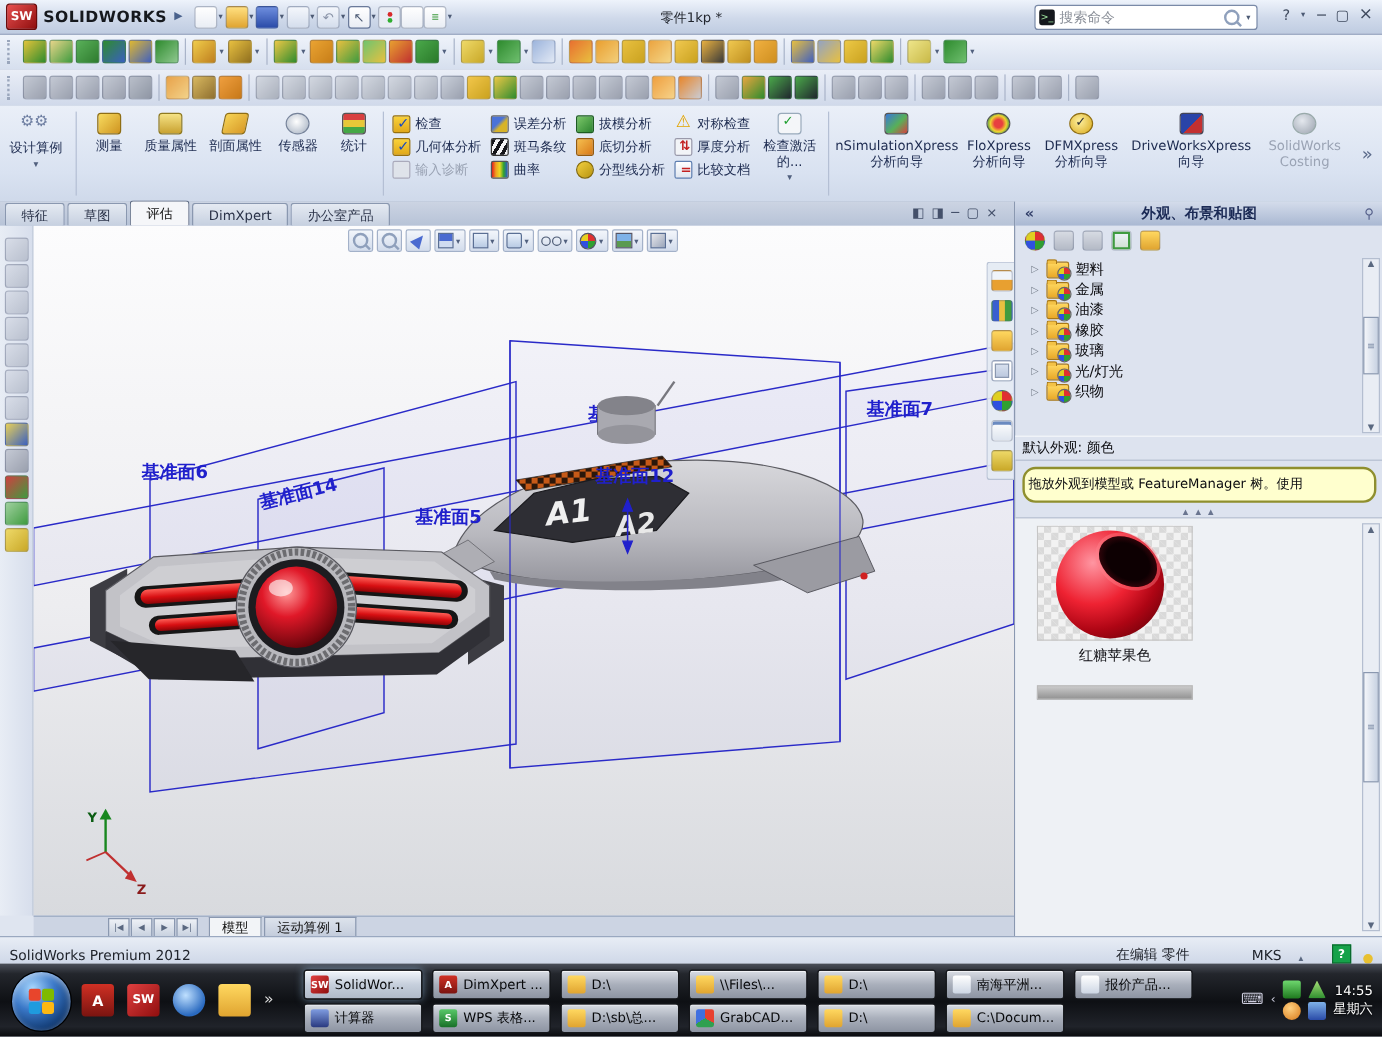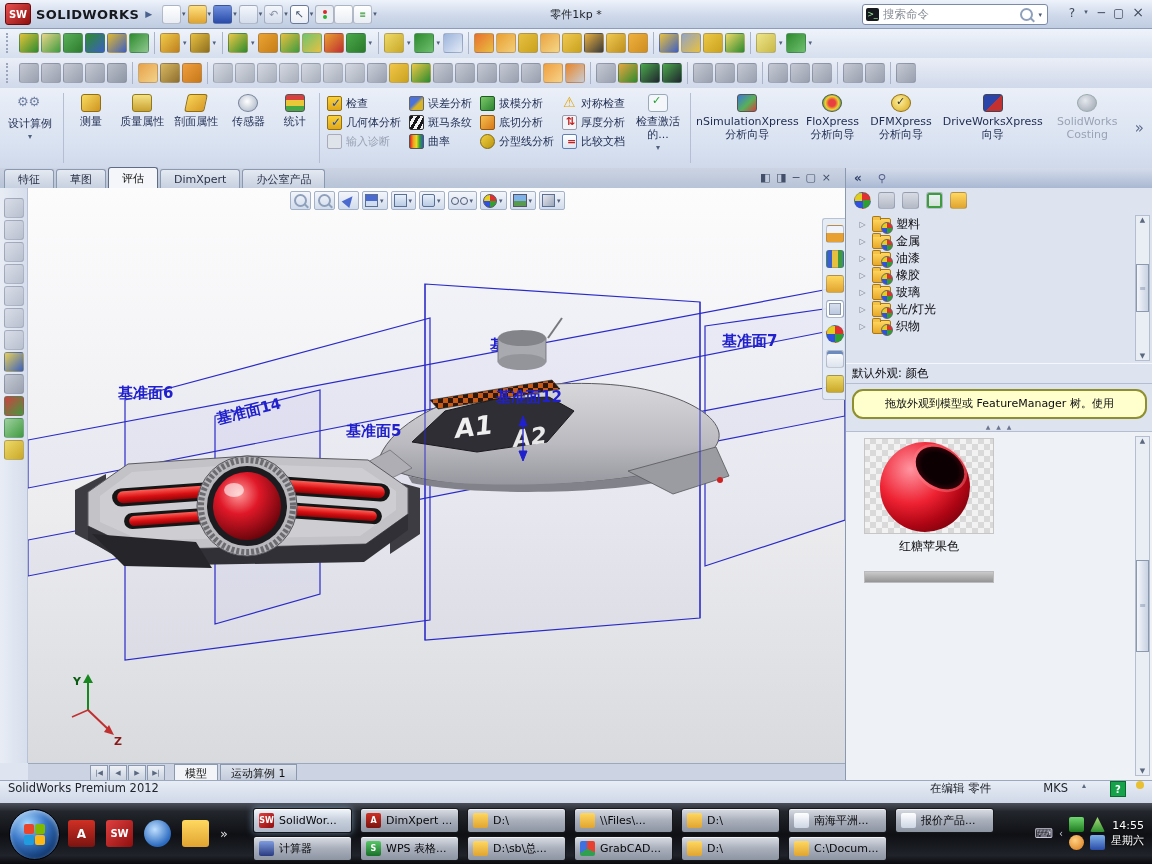--- a/index.html
+++ b/index.html
@@ -150,39 +150,39 @@
     border:1px solid #a87818;border-bottom:none;border-radius:2px 2px 0 0}
   .folder::after{content:"";position:absolute;right:-3px;bottom:-3px;width:10px;height:10px;border-radius:50%;
     background:conic-gradient(#e03030 0 25%,#2fa030 25% 50%,#2f50e0 50% 75%,#e0cf20 75%);border:1px solid #666}
   .vscroll{position:absolute;right:3px;top:2px;bottom:2px;width:15px;background:#e9edf4;
     border:1px solid #b4bed0;box-sizing:border-box;display:flex;flex-direction:column;align-items:center;justify-content:space-between;font-size:7px;color:#5a6880}
   .vthumb{width:11px;height:46px;background:linear-gradient(90deg,#f4f6fa,#c8d2e2);border:1px solid #8a98b0;
     display:flex;align-items:center;justify-content:center;color:#8a98b0;font-size:8px}
   .tp-default{height:19px;line-height:19px;font-size:11.5px;padding:0 6px;background:#dde3ef;
     border-top:1px solid #f4f7fb;border-bottom:1px solid #b4bed0;flex:none;color:#0c0c10}
   .tooltipbox{margin:5px 6px 3px;background:#ffffce;border:2px solid #8f8f2e;border-radius:11px;
-    font-size:11px;text-align:center;padding:5px 3px;line-height:1.45;color:#0c0c10;flex:none}
+    font-size:11px;padding:5px 3px;line-height:1.45;color:#0c0c10;flex:none}
   .splitter{height:9px;display:flex;align-items:center;justify-content:center;color:#6a7590;font-size:6px;flex:none;letter-spacing:2px}
   .materials{flex:1;background:#eef1f5;border-top:1px solid #b4bed0;position:relative;overflow:hidden;padding:6px 0 0 18px;box-sizing:border-box}
   .swatch{width:130px;height:96px;position:relative;overflow:hidden;
     background:linear-gradient(45deg,#d9d9d9 25%,transparent 25%,transparent 75%,#d9d9d9 75%) 0 0/12px 12px,
                linear-gradient(45deg,#d9d9d9 25%,transparent 25%,transparent 75%,#d9d9d9 75%) 6px 6px/12px 12px,#f2f2f2;
     box-shadow:inset 0 0 0 1px #c6c6c6}
   .ball{position:absolute;left:16px;top:4px;width:90px;height:90px;border-radius:50%}
   .ball.red{background:radial-gradient(circle at 34% 30%,#ff96a2 0%,#ee2232 40%,#ae0514 65%,#540007 96%)}
   .ball.black{background:radial-gradient(circle at 34% 30%,#5e5c58 0%,#2c2c2c 45%,#111 75%,#040404 100%)}
   .hole{position:absolute;width:52px;height:38px;right:4px;top:7px;border-radius:50%;transform:rotate(32deg)}
   .hole.red{background:radial-gradient(#0d0002 52%,#3c060d 78%,#8c0d1c 100%);box-shadow:0 0 0 3px rgba(255,130,140,.4)}
   .hole.black{background:radial-gradient(#000 52%,#161616 80%,#3c3c3c 100%);box-shadow:0 0 0 3px rgba(120,120,120,.35)}
   .mat-label{width:130px;text-align:center;font-size:12px;margin:4px 0 16px;color:#0c0c10}
   .partial{height:12px;width:130px;background:linear-gradient(#cfcfcf,#8f8f8f);box-shadow:inset 0 0 0 1px #bbb}
 
   
   .statusbar{position:absolute;left:0;top:780px;width:1152px;height:23px;
-    background:linear-gradient(#e8edf5,#cfd8e8);border-top:1px solid #9aa8c0;display:flex;align-items:flex-start;
+    background:linear-gradient(#e8edf5,#cfd8e8);border-top:1px solid #9aa8c0;display:flex;align-items:flex-end;
     font-size:11.5px;color:#20242c;padding:0 8px;box-sizing:border-box}
   .sb-help{width:14px;height:14px;background:#16a24a;color:#fff;font-weight:bold;font-size:10px;
     display:flex;align-items:center;justify-content:center;border:1px solid #0a6a2e;margin:0 10px}
 
   
   .taskbar{position:absolute;left:0;top:803px;width:1152px;height:61px;
     background:linear-gradient(#4b505a 0%,#23262c 14%,#0e1014 52%,#20232a 86%,#090a0d 100%)}
   .orb{position:absolute;left:9px;top:6px;width:49px;height:49px;border-radius:50%;
     background:radial-gradient(circle at 35% 28%,#a8d8ff 0%,#3a78c8 38%,#143e78 72%,#06172e 100%);
     border:1px solid #000;box-shadow:inset 0 2px 5px rgba(255,255,255,.55)}
@@ -685,20 +685,21 @@
       </div>
     <div class="btab">
         <span>运动算例 1</span>
       </div>
   </div>
 </div>
 
 <div class="taskpane">
   <div class="tp-header">
     <span class="tp-collapse">«</span>
+    <span class="tp-title">外观、布景和贴图</span>
     <span class="tp-pin">⚲</span>
   </div>
   <div class="tp-tools">
     <span class="tpt" style="border-radius:50%;background:conic-gradient(#e03030 0 25%,#2fa030 25% 50%,#2f50e0 50% 75%,#e0cf20 75%)"></span>
     <span class="tpt" style="background:linear-gradient(#d7dbe3,#b4bac6)"></span>
     <span class="tpt" style="background:linear-gradient(#d7dbe3,#b4bac6)"></span>
     <span class="tpt" style="background:linear-gradient(#eef3fb,#cfe0cf);box-shadow:inset 0 0 0 2px #3f9b3f"></span>
     <span class="tpt" style="background:linear-gradient(#ffd860,#e0a430)"></span>
   </div>
   <div class="tp-tree">

